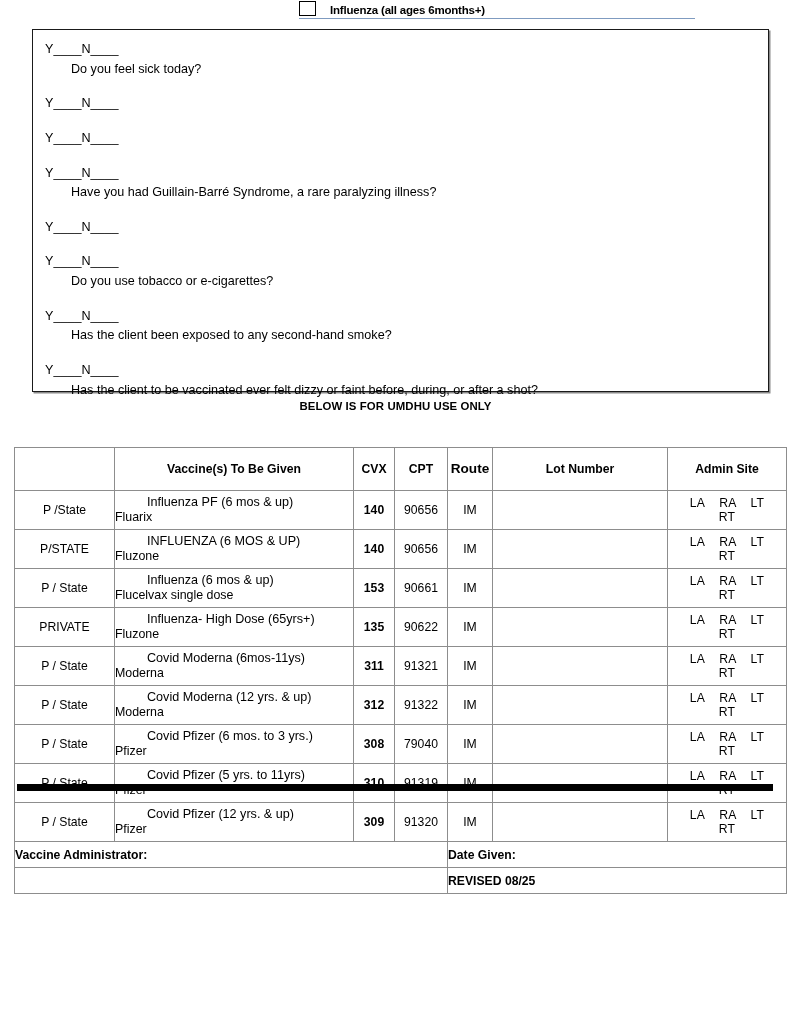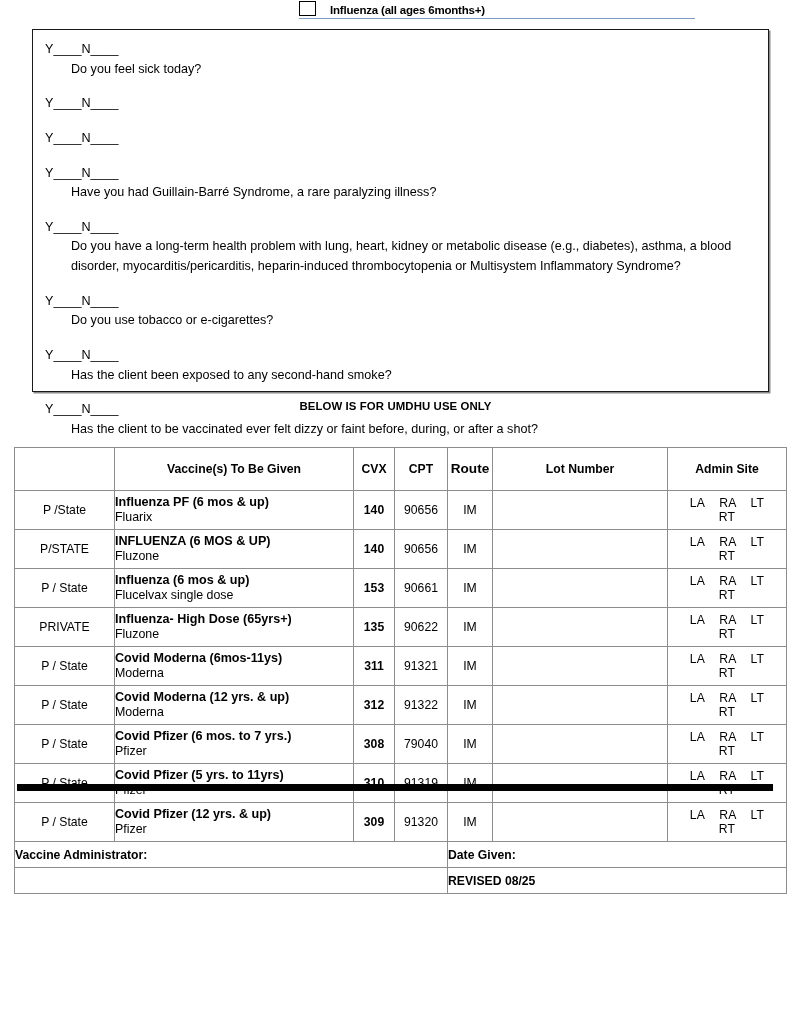--- a/index.html
+++ b/index.html
@@ -153,24 +153,25 @@
     text-align: center;
     font-size: 12.6px;
     padding: 0 2px;
   }
   td.cell-vaccine {
     padding: 2px 0 2px 6px;
     line-height: 1.28;
     text-align: left;
   }
   .vaccine-name {
-    font-weight: bold;
+    font-weight: normal;
     font-size: 12.6px;
     display: block;
     white-space: nowrap;
+    margin-left: 32px;
   }
   .vaccine-brand {
     font-weight: normal;
     font-size: 12.4px;
     display: block;
     white-space: nowrap;
   }
   td.cell-cvx {
     text-align: center;
     font-weight: bold;
@@ -257,21 +258,20 @@
       <span class="q-yn">Y____N____</span>
     </div>
 
     <div class="q-row">
       <span class="q-yn">Y____N____</span>
       <span class="q-text">Have you had Guillain-Barré Syndrome, a rare paralyzing illness?</span>
     </div>
 
     <div class="q-row">
       <span class="q-yn">Y____N____</span>
-      <span class="q-text">Do you have a long-term health problem with lung, heart, kidney or metabolic disease (e.g., diabetes), asthma, a blood disorder, myocarditis/pericarditis, heparin-induced thrombocytopenia or Multisystem Inflammatory Syndrome?</span>
     </div>
 
     <div class="q-row">
       <span class="q-yn">Y____N____</span>
       <span class="q-text">Do you use tobacco or e-cigarettes?</span>
     </div>
 
     <div class="q-row">
       <span class="q-yn">Y____N____</span>
       <span class="q-text">Has the client been exposed to any second-hand smoke?</span>
@@ -378,21 +378,21 @@
           </td>
           <td class="cell-cvx">312</td>
           <td class="cell-cpt">91322</td>
           <td class="cell-route">IM</td>
           <td class="cell-lot"></td>
           <td class="cell-admin"><span class="site">LA</span><span class="site">RA</span><span class="site">LT</span><span class="site">RT</span></td>
         </tr>
         <tr>
           <td class="cell-payor">P / State</td>
           <td class="cell-vaccine">
-            <span class="vaccine-name">Covid Pfizer (6 mos. to 7 yrs.)</span>
+            <span class="vaccine-name">Covid Pfizer (6 mos. to 3 yrs.)</span>
             <span class="vaccine-brand">Pfizer</span>
           </td>
           <td class="cell-cvx">308</td>
           <td class="cell-cpt">79040</td>
           <td class="cell-route">IM</td>
           <td class="cell-lot"></td>
           <td class="cell-admin"><span class="site">LA</span><span class="site">RA</span><span class="site">LT</span><span class="site">RT</span></td>
         </tr>
         <tr>
           <td class="cell-payor">P / State</td>

